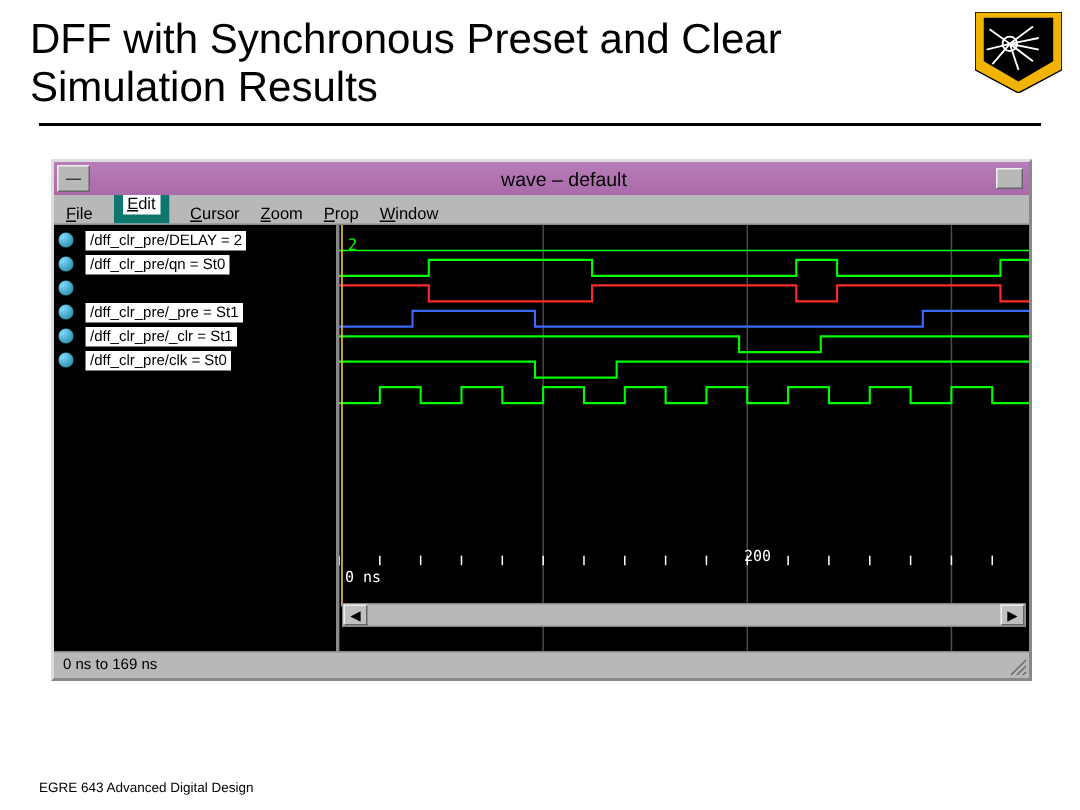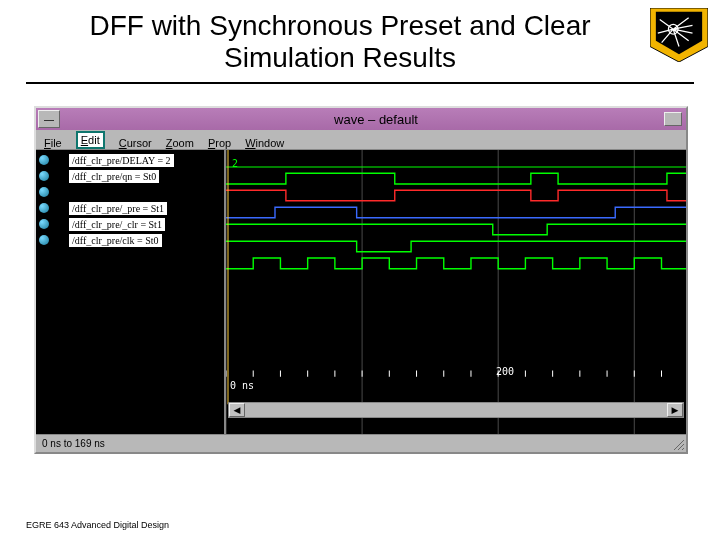--- a/index.html
+++ b/index.html
@@ -7,21 +7,21 @@
     width: 720px;
     height: 540px;
     background: #fff;
     font-family: Arial, sans-serif;
     position: relative;
     overflow: hidden;
   }
   .slide-title {
     font-size: 28px;
     font-weight: normal;
-    text-align: center;
+    text-align: left;
     padding: 10px 60px 8px 20px;
     line-height: 1.15;
     color: #000;
   }
   .logo {
     position: absolute;
     top: 8px;
     right: 12px;
     width: 58px;
     height: 54px;
@@ -83,41 +83,41 @@
     padding: 0 8px;
     font-size: 11px;
     font-family: sans-serif;
     border-bottom: 1px solid #888;
   }
   .menubar span { cursor: default; }
   .menubar span u { text-decoration: underline; }
   .menubar .hilite {
     background: #fff;
     padding: 1px 3px;
-    border: 2px solid #0f766e;
+    border: 6px solid #0f766e;
   }
   .wave-body {
     display: flex;
     height: calc(100% - 22px - 20px - 18px);
     background: #000;
   }
   .signal-list {
     width: 190px;
     background: #000;
     border-right: 2px solid #888;
     padding-top: 2px;
     overflow: hidden;
   }
   .sig-row {
     display: flex;
     align-items: center;
     height: 16px;
     padding-left: 3px;
-    gap: 20px;
-    font-family: Liberation Serif, serif;
+    gap: 8px;
+    font-family: Liberation Sans, sans-serif;
     font-size: 10px;
     color: #fff;
   }
   .sig-row .dot {
     width: 10px; height: 10px;
     border-radius: 50%;
     background: radial-gradient(circle at 30% 30%, #7adbff, #1a7a9a);
     flex: none;
   }
   .sig-row .label {

